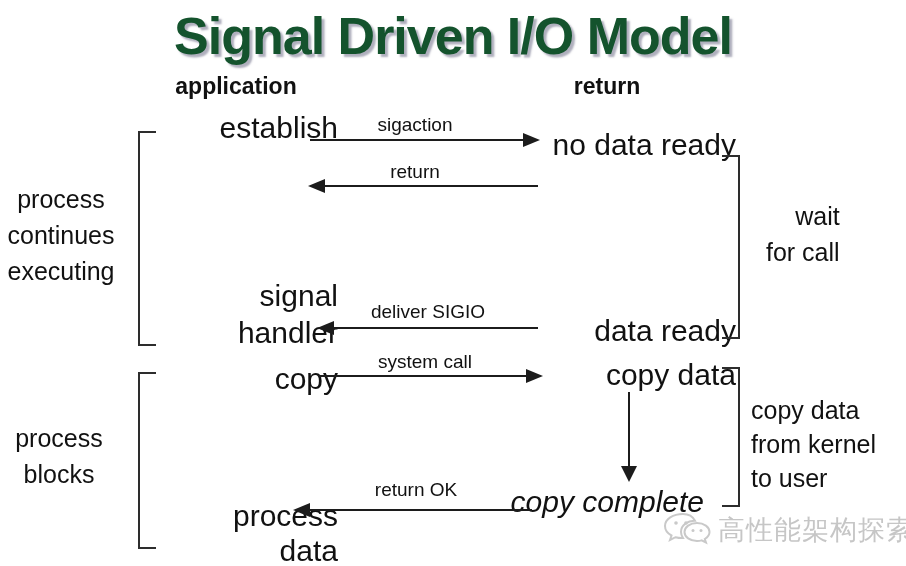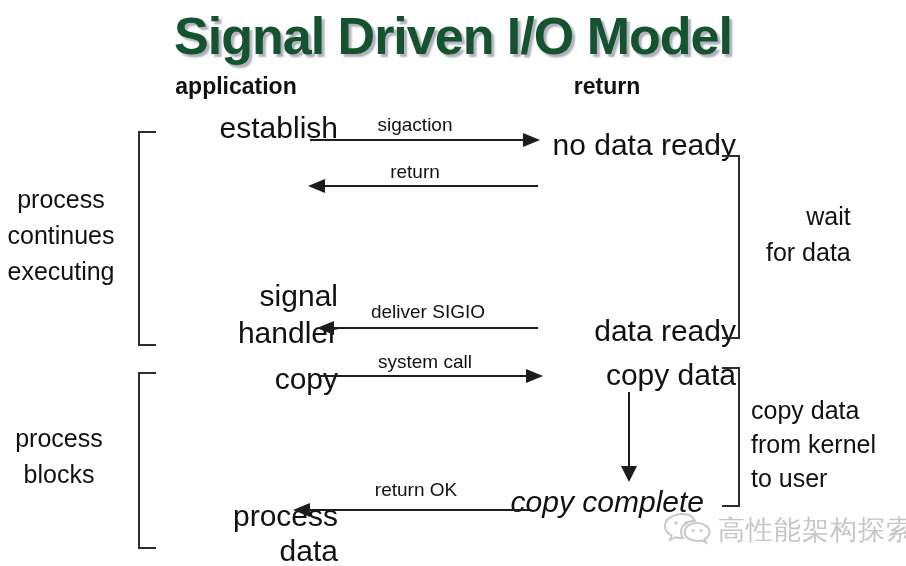--- a/index.html
+++ b/index.html
@@ -87,21 +87,21 @@
     <div>process</div>
     <div>continues</div>
     <div>executing</div>
   </div>
   <div class="abs sidelbl" style="left:0px; top:420px; width:118px; line-height:36px;">
     <div>process</div>
     <div>blocks</div>
   </div>
   <div class="abs sidelbl" style="left:766px; top:198px; line-height:36px; text-align:right;">
     <div>wait</div>
-    <div>for data</div>
+    <div>for call</div>
   </div>
   <div class="abs sidelbl" style="left:751px; top:393px; line-height:34px; text-align:left;">
     <div>copy data</div>
     <div>from kernel</div>
     <div>to user</div>
   </div>
 
   <div class="abs" style="left:662px; top:511px; display:flex; align-items:center; gap:6px;">
     <svg width="50" height="38" viewBox="0 0 50 38">
       <g fill="none" stroke="#c9c9c9" stroke-width="2">

